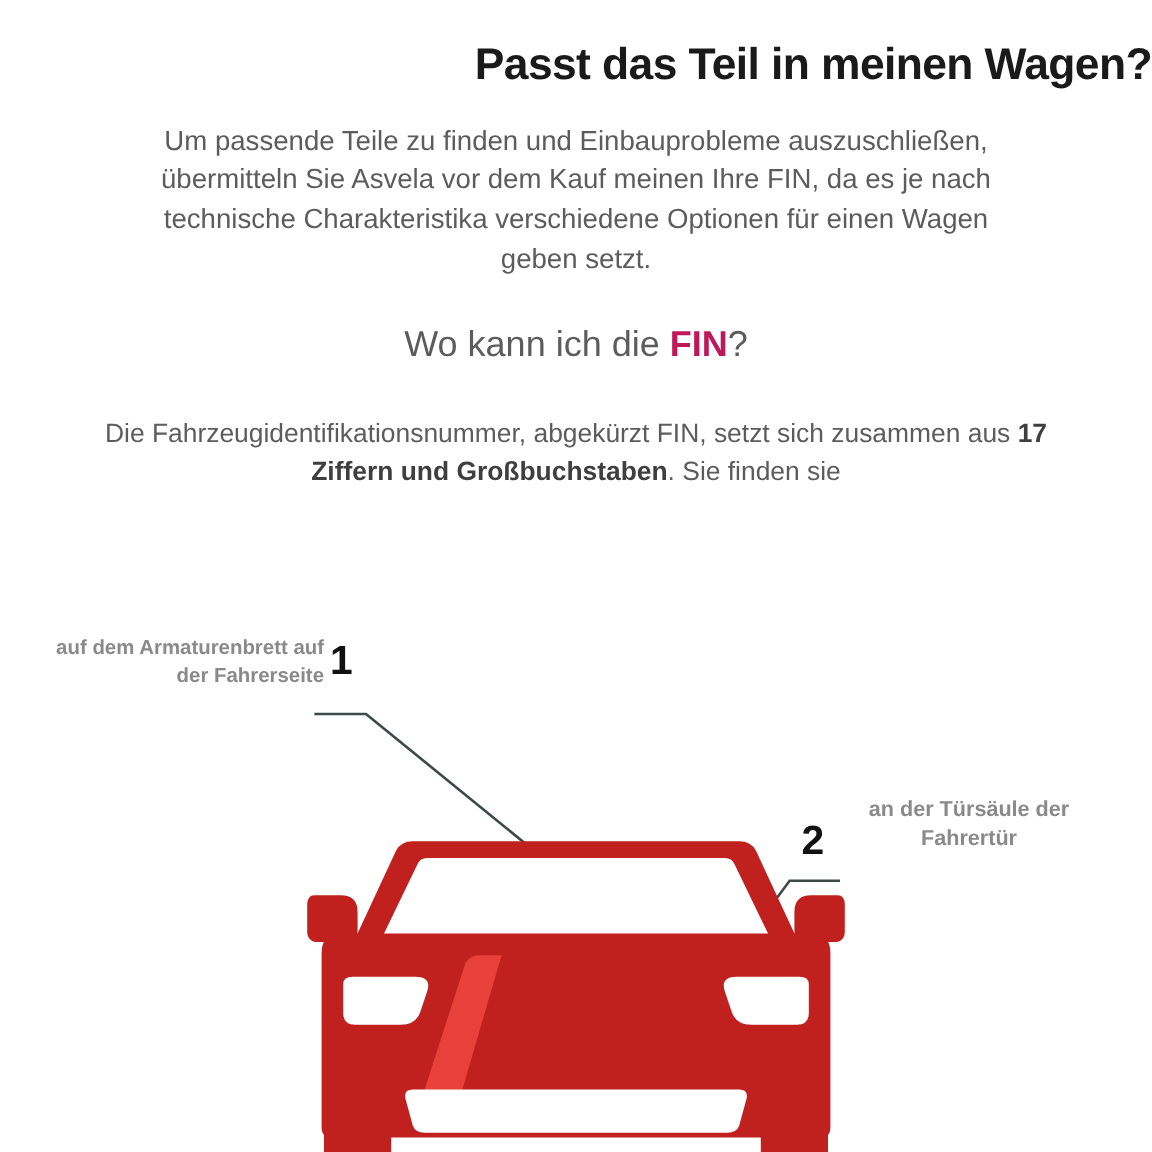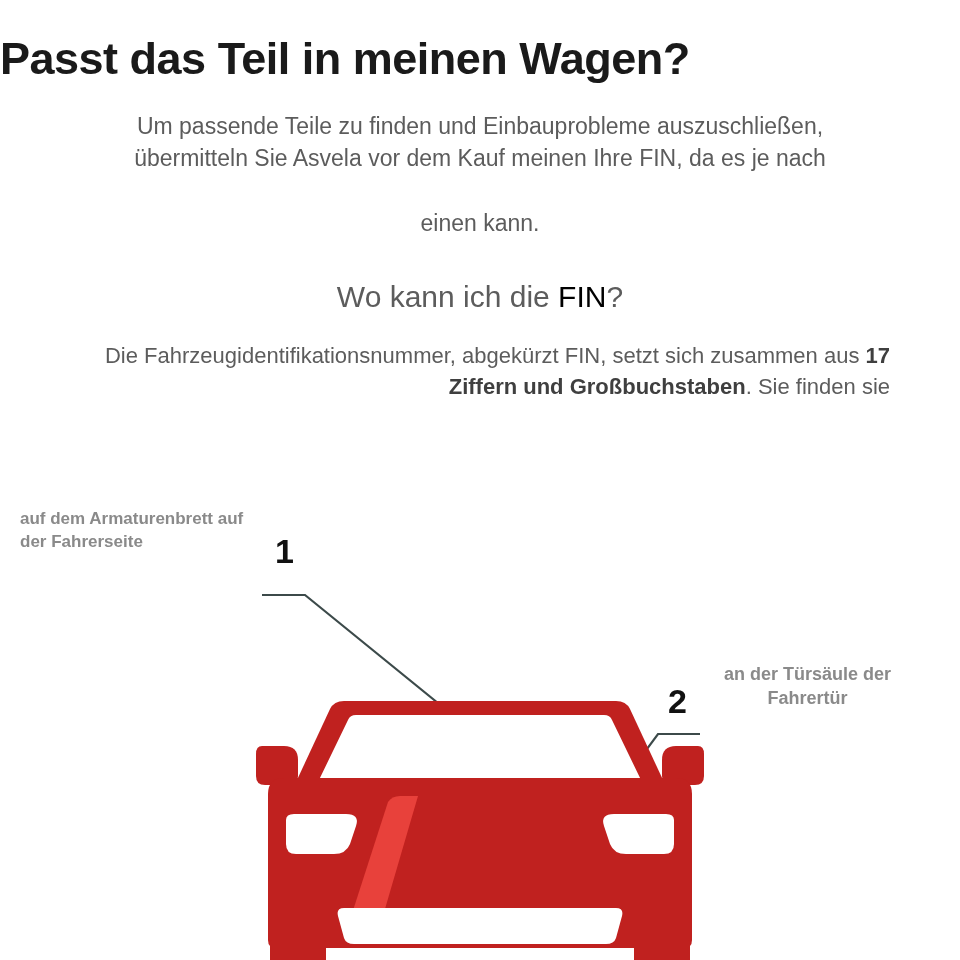--- a/index.html
+++ b/index.html
@@ -16,22 +16,22 @@
     position: relative;
   }
 
   .page {
     width: 960px;
     height: 960px;
     position: relative;
   }
 
   .headline {
-    text-align: left;
-    font-size: 45px;
+    text-align: right;
+    font-size: 37px;
     font-weight: bold;
     color: #1a1a1a;
     letter-spacing: -0.5px;
     margin: 34px 0 0 0;
     line-height: 1.1;
   }
 
   .intro {
     text-align: center;
     font-size: 23px;
@@ -42,31 +42,31 @@
   }
 
   .subhead {
     text-align: center;
     font-size: 30px;
     color: #5c5c5c;
     margin: 40px 0 0 0;
     font-weight: normal;
   }
   .subhead b {
-    color: #000000;
-    font-weight: normal;
+    color: #be185d;
+    font-weight: bold;
     margin-top: 43px;
   }
 
   .explain {
-    text-align: right;
+    text-align: center;
     font-size: 22px;
     color: #5c5c5c;
     line-height: 1.42;
-    margin: 26px auto 0 auto;
+    margin: 40px auto 0 auto;
     width: 820px;
   }
   .explain b {
     color: #3f3f3f;
     font-weight: bold;
   }
 
   .diagram {
     position: absolute;
     left: 0;
@@ -77,23 +77,23 @@
 
   .label {
     position: absolute;
     color: #8a8a8a;
     font-size: 17px;
     font-weight: bold;
     line-height: 1.35;
   }
   .label-1 {
     left: 20px;
-    top: 474px;
+    top: 495px;
     width: 250px;
-    text-align: left;
+    text-align: right;
   }
   .label-2 {
     left: 700px;
     top: 628px;
     width: 215px;
     text-align: center;
     font-weight: bold;
     font-size: 18px;
   }
 
@@ -117,22 +117,22 @@
 </head>
 <body>
 
 <div class="page">
 
   <h1 class="headline">Passt das Teil in meinen Wagen?</h1>
 
   <p class="intro">
     <span>Um passende Teile zu finden und Einbauprobleme auszuschließen,</span><br>
     <span>übermitteln Sie Asvela vor dem Kauf meinen Ihre FIN, da es je nach</span><br>
-    <br>
-    <span>einen kann.</span>
+    <span>technische Charakteristika verschiedene Optionen für einen Wagen</span><br>
+    <span>geben setzt.</span>
   </p>
 
   <h2 class="subhead">
     <span>Wo kann ich die </span><b>FIN</b><span>?</span>
   </h2>
 
   <p class="explain">
     <span>Die Fahrzeugidentifikationsnummer, abgekürzt FIN, setzt sich zusammen aus </span><b>17 Ziffern und Großbuchstaben</b><span>. Sie finden sie</span>
   </p>
 

